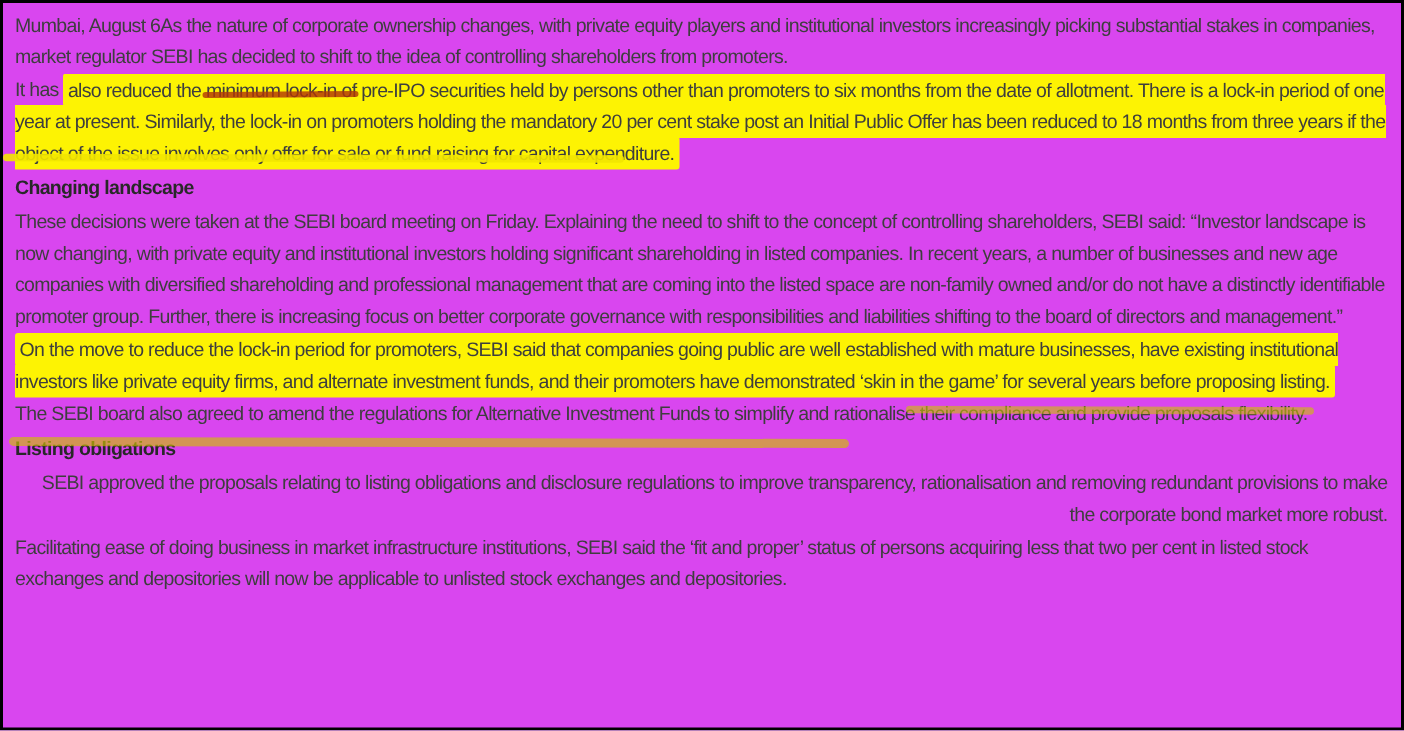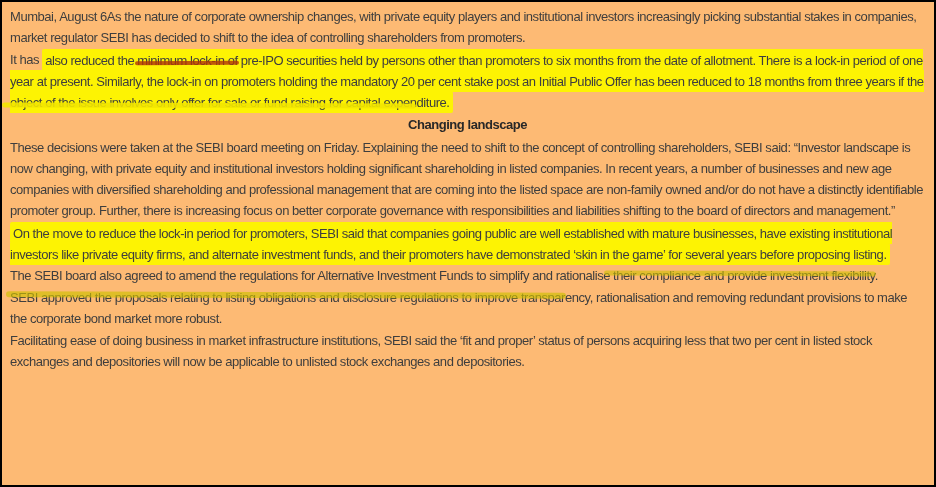--- a/index.html
+++ b/index.html
@@ -2,39 +2,38 @@
 <html><head>
 <meta charset="utf-8">
 <style>
   html, body { margin: 0; padding: 0; background: #ffffff; }
   .page {
     position: relative;
     width: 936px;
     height: 487px;
     box-sizing: border-box;
     border: 2px solid #000000;
-    background: #fdba74;
+    background: #d946ef;
     padding: 4px 9px 0 8px;
     overflow: hidden;
     font-family: "Liberation Sans", sans-serif;
   }
   .article { position: relative; z-index: 1; }
   .para, .heading {
     margin: 0 0 1px 0;
     font-size: 13px;
     line-height: 21px;
     letter-spacing: -0.45px;
     color: #3e3e3e;
     text-align: left;
   }
   .heading {
     font-weight: bold;
     color: #282828;
     margin: 2px 0 2px 0;
-    text-align: center;
   }
   mark {
     color: inherit;
     padding: 3.5px 3px;
     border-radius: 2px;
     
   }
   .streak {
     position: absolute;
     z-index: 2;
@@ -49,22 +48,23 @@
 </head>
 <body>
 
 <div class="page" style="border-color: rgb(0, 0, 0);">
   <article class="article">
       <p class="para" style="color: rgb(62, 62, 62);"><span>Mumbai, August 6As the nature of corporate ownership changes, with private equity players and institutional investors increasingly picking substantial stakes in companies, market regulator SEBI has decided to shift to the idea of controlling shareholders from promoters.</span></p>
       <p class="para" style="color: rgb(62, 62, 62);"><span>It has </span><mark style="background-color: rgb(253, 243, 3);">also reduced the minimum lock-in of pre-IPO securities held by persons other than promoters to six months from the date of allotment. There is a lock-in period of one year at present. Similarly, the lock-in on promoters holding the mandatory 20 per cent stake post an Initial Public Offer has been reduced to 18 months from three years if the object of the issue involves only offer for sale or fund raising for capital expenditure.</mark></p>
       <h3 class="heading" style="color: rgb(40, 40, 40);"><span>Changing landscape</span></h3>
       <p class="para" style="color: rgb(62, 62, 62);"><span>These decisions were taken at the SEBI board meeting on Friday. Explaining the need to shift to the concept of controlling shareholders, SEBI said: “Investor landscape is now changing, with private equity and institutional investors holding significant shareholding in listed companies. In recent years, a number of businesses and new age companies with diversified shareholding and professional management that are coming into the listed space are non-family owned and/or do not have a distinctly identifiable promoter group. Further, there is increasing focus on better corporate governance with responsibilities and liabilities shifting to the board of directors and management.”</span></p>
       <p class="para" style="color: rgb(62, 62, 62);"><mark style="background-color: rgb(253, 243, 3);">On the move to reduce the lock-in period for promoters, SEBI said that companies going public are well established with mature businesses, have existing institutional investors like private equity firms, and alternate investment funds, and their promoters have demonstrated ‘skin in the game’ for several years before proposing listing.</mark></p>
-      <p class="para" style="color: rgb(62, 62, 62);"><span>The SEBI board also agreed to amend the regulations for Alternative Investment Funds to simplify and rationalise their compliance and provide investment flexibility.</span></p>
-      <p class="para" style="color: rgb(62, 62, 62);"><span>SEBI approved the proposals relating to listing obligations and disclosure regulations to improve transparency, rationalisation and removing redundant provisions to make the corporate bond market more robust.</span></p>
+      <p class="para" style="color: rgb(62, 62, 62);"><span>The SEBI board also agreed to amend the regulations for Alternative Investment Funds to simplify and rationalise their compliance and provide proposals flexibility.</span></p>
+      <h3 class="heading" style="color: rgb(40, 40, 40);"><span>Listing obligations</span></h3>
+      <p class="para" style="color: rgb(62, 62, 62); text-align: right;"><span>SEBI approved the proposals relating to listing obligations and disclosure regulations to improve transparency, rationalisation and removing redundant provisions to make the corporate bond market more robust.</span></p>
       <p class="para" style="color: rgb(62, 62, 62);"><span>Facilitating ease of doing business in market infrastructure institutions, SEBI said the ‘fit and proper’ status of persons acquiring less that two per cent in listed stock exchanges and depositories will now be applicable to unlisted stock exchanges and depositories.</span></p>
     </article>
 
   <div class="streak streak-red" style="background-color: rgb(176, 53, 7);"></div>
   <div class="streak streak-p2tail" style="background-color: rgb(242, 230, 0);"></div>
   <div class="streak streak-p4mid" style="background-color: rgb(207, 192, 0);"></div>
   <div class="streak streak-p4end" style="background-color: rgb(207, 192, 0);"></div>
 </div>
 
 </body></html>

